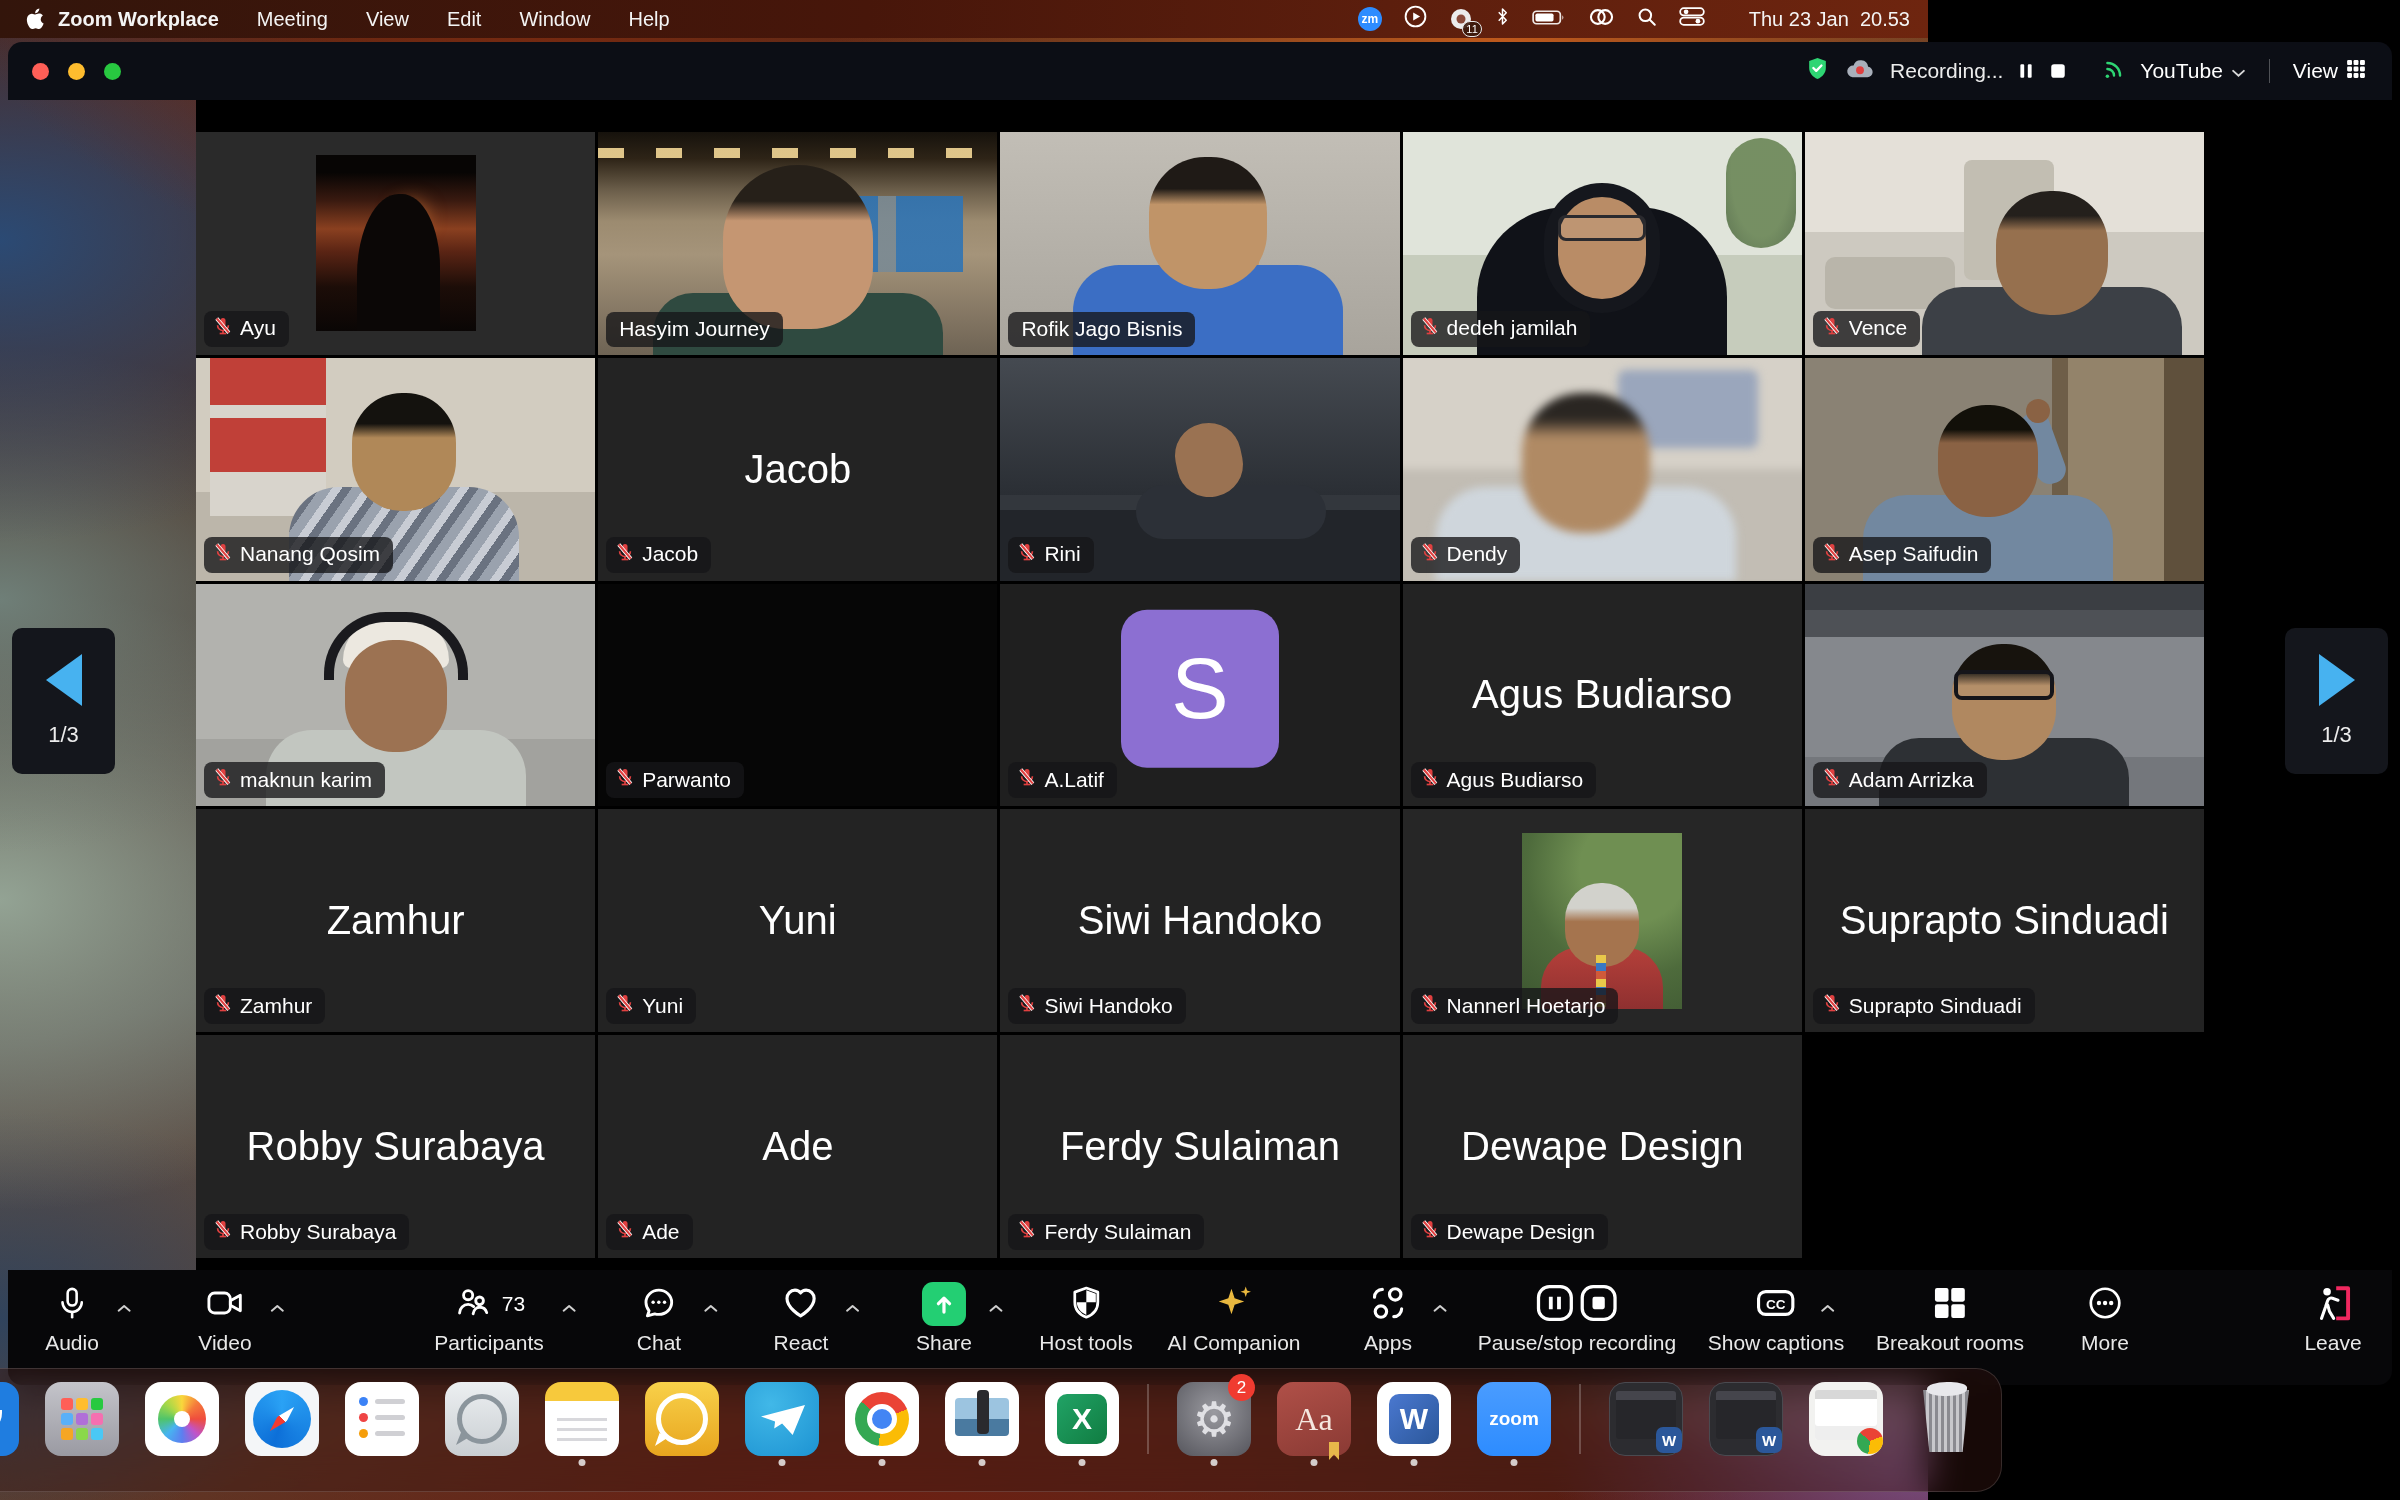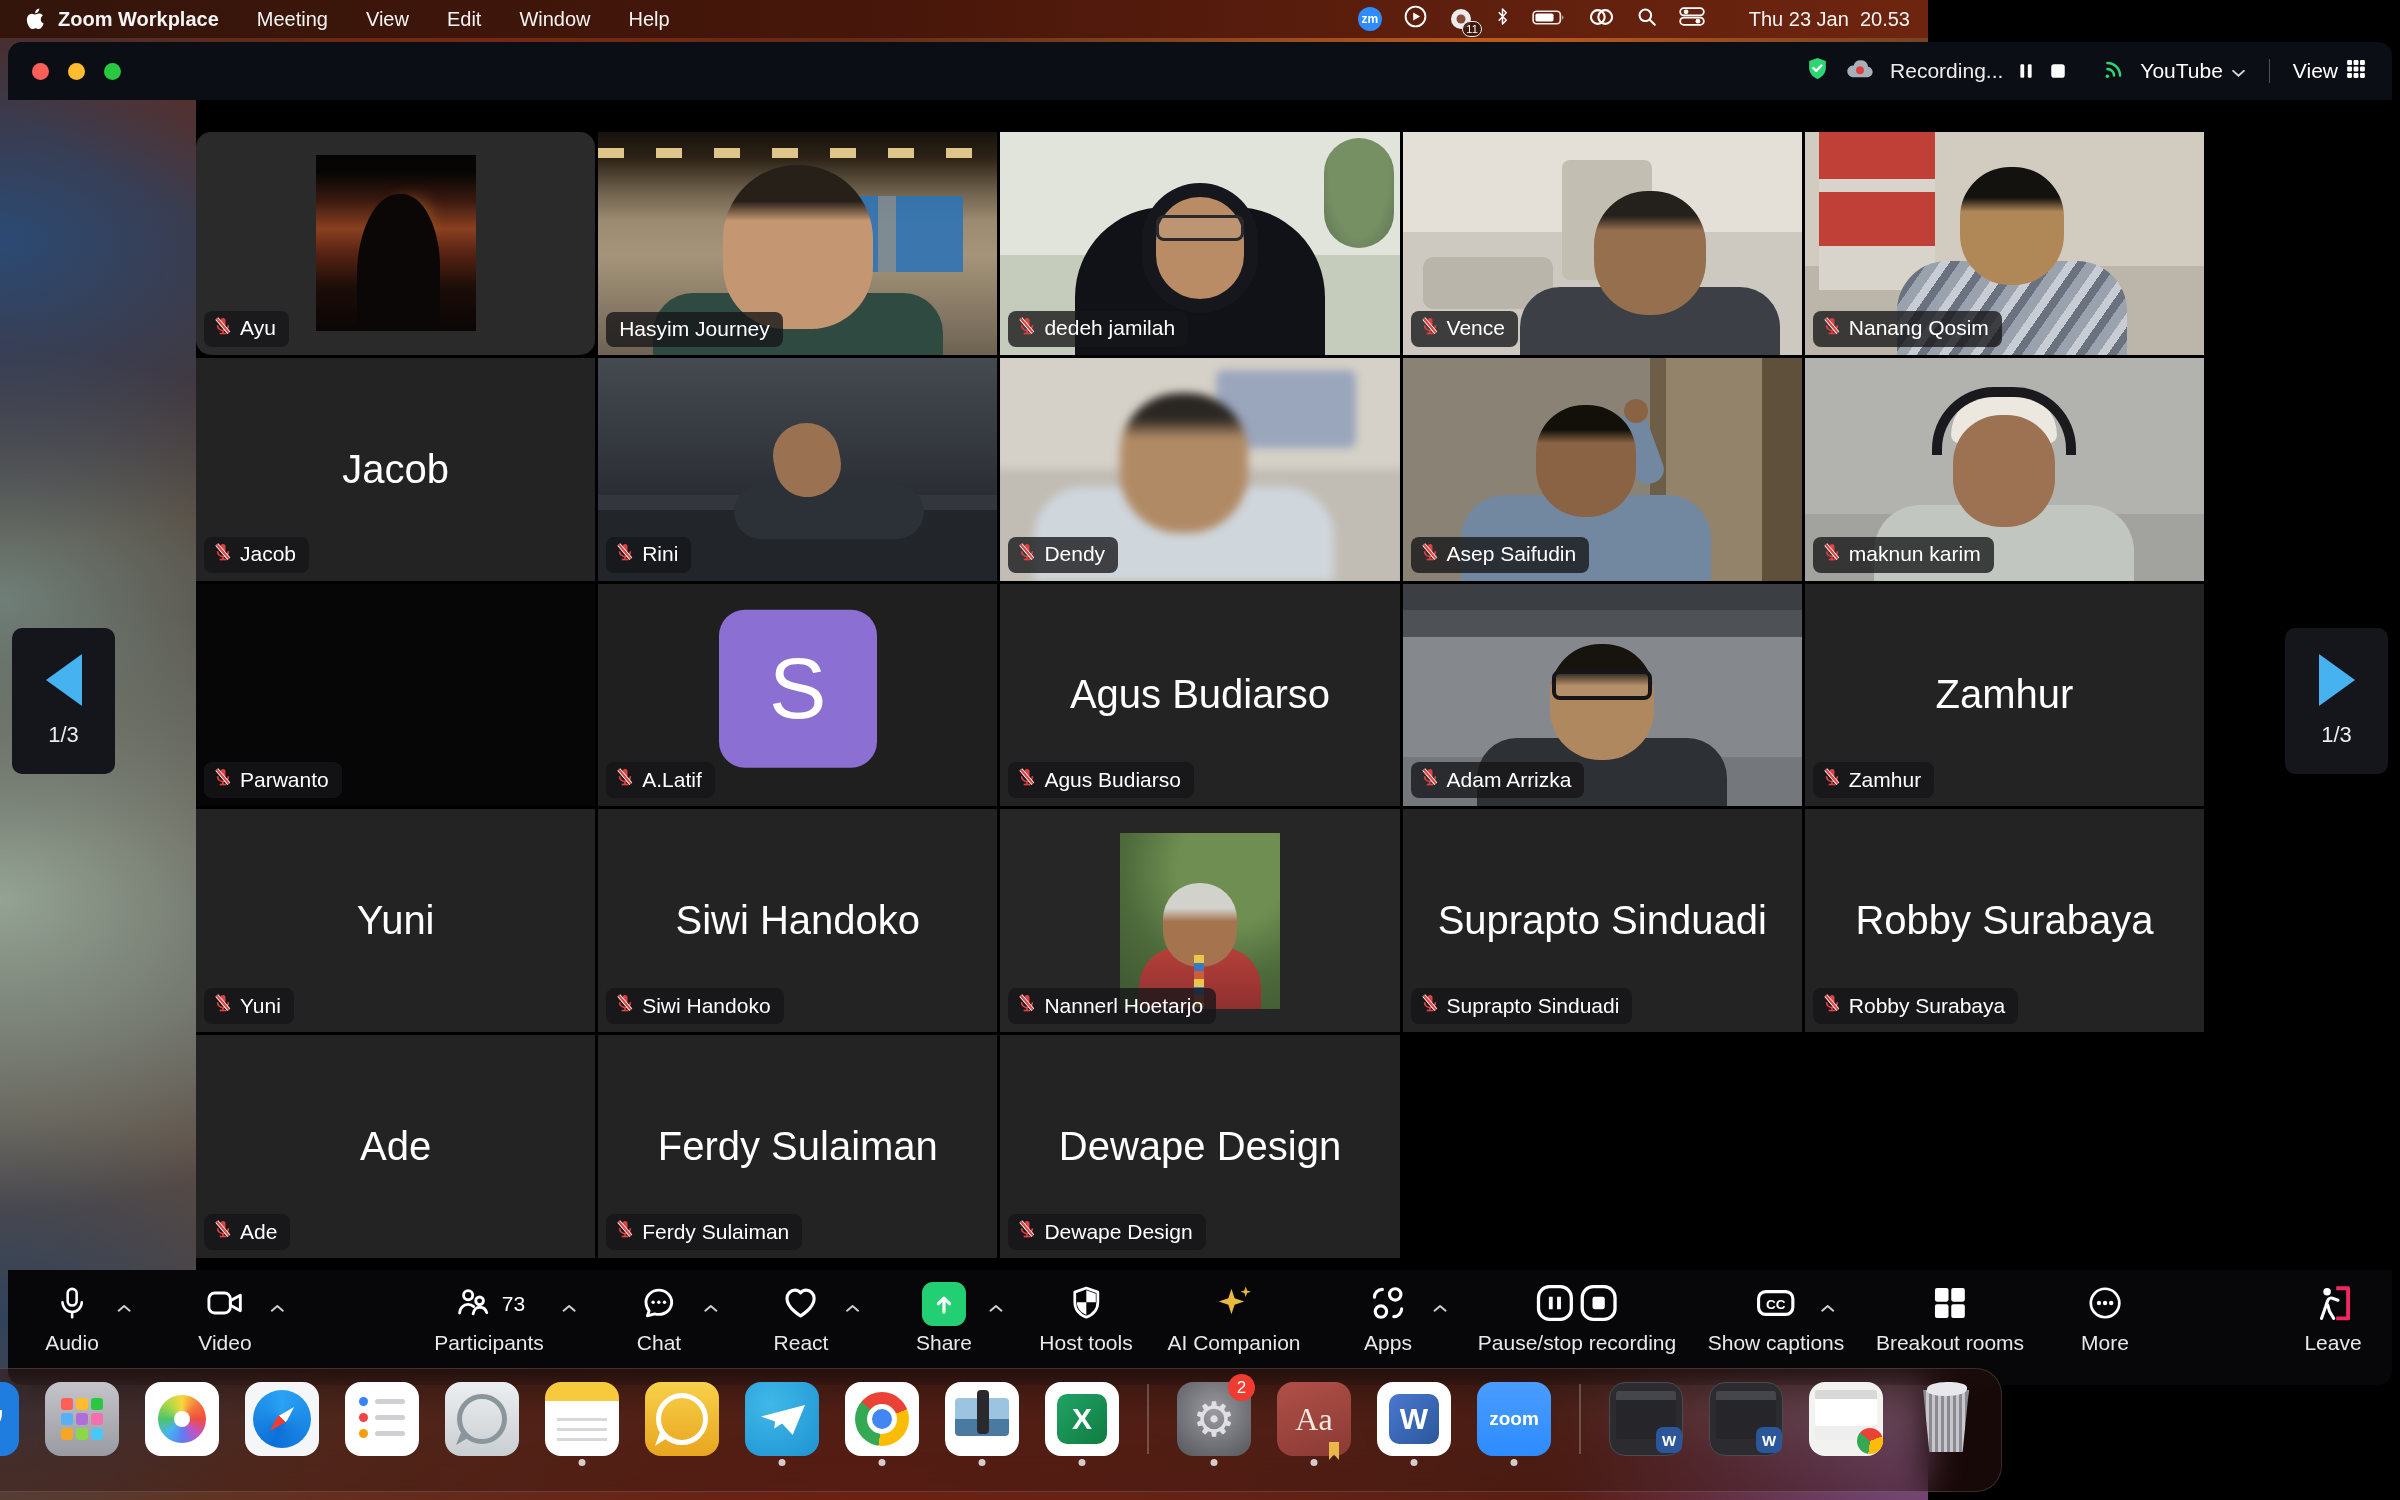--- a/index.html
+++ b/index.html
@@ -104,21 +104,21 @@
   .t-maknun .p-body{width:260px;height:76px;background:#c2c6c0;border-radius:46px 46px 0 0;bottom:0;left:50%;transform:translateX(-50%);}
   .t-maknun .p-head{width:102px;height:112px;background:#9c7252;border-radius:48px;bottom:54px;left:50%;transform:translateX(-50%);}
   .t-maknun .l2{width:106px;height:50px;background:#ece8e0;border-radius:52px 52px 10px 10px;bottom:138px;left:50%;transform:translateX(-50%);}
   .t-maknun .l3{width:124px;height:58px;border:10px solid #1a1a1e;border-bottom:none;border-radius:62px 62px 0 0;bottom:126px;left:50%;transform:translateX(-50%);}
   .t-parwanto .l1{inset:0;background:#060606;}
   .t-adam .l1{inset:0;background:linear-gradient(180deg,#4e5156 0 24%,#85888d 24% 78%,#74777c 78%);}
   .t-adam .l2{left:0;top:0;width:100%;height:26px;background:#3b3e43;}
   .t-adam .p-body{width:250px;height:68px;background:#2d3034;border-radius:40px 40px 0 0;bottom:0;left:50%;transform:translateX(-50%);}
   .t-adam .p-head{width:104px;height:116px;background:linear-gradient(180deg,#17130d 0 24%,#b08860 36%);border-radius:50px;bottom:46px;left:50%;transform:translateX(-50%);}
   .t-adam .l3{width:92px;height:22px;border:4px solid #15151a;border-radius:8px;bottom:106px;left:50%;transform:translateX(-50%);background:rgba(255,255,255,.06);z-index:2;}
-  .t-ayu{background:#2a2a2a;border-radius:15px;}
+  .t-ayu{background:#2a2a2a;}
   .t-ayu .photo .l1{inset:0;background:linear-gradient(180deg,#070504 0 10%,#3a1a10 26%,#8a4020 42%,#5a2414 55%,#1c0d08 75%,#0a0605 100%);}
   .t-ayu .photo .l2{left:54%;top:30%;width:18px;height:18px;border-radius:50%;background:radial-gradient(#ffd9a0,#ff9040 60%,rgba(255,144,64,0));box-shadow:0 0 18px 8px rgba(255,150,70,.5);}
   .t-ayu .photo .l3{left:26%;top:22%;width:52%;height:80%;background:#0b0706;border-radius:50% 46% 4px 4px/58% 52% 4px 4px;}
   .t-nannerl{background:#262626;}
   .t-nannerl .photo .l1{inset:0;background:radial-gradient(circle at 70% 20%,#6f8f52 0 30%,#4e6b3c 60%,#3c5530 100%);}
   .t-nannerl .photo .p-body{width:122px;height:62px;background:linear-gradient(180deg,#b5403a,#8f3030);border-radius:40px 40px 0 0;bottom:0;left:50%;transform:translateX(-50%);}
   .t-nannerl .photo .p-head{width:74px;height:84px;background:linear-gradient(180deg,#d2d2cc 0 30%,#a5744e 46%);border-radius:36px;bottom:42px;left:50%;transform:translateX(-50%);}
   .t-nannerl .photo .l2{width:10px;height:52px;left:46%;bottom:2px;background:repeating-linear-gradient(180deg,#e8c84a 0 8px,#3a78c2 8px 16px,#d05a3a 16px 24px);z-index:2;}
   .t-jacob,.t-agus,.t-zamhur,.t-yuni,.t-siwi,.t-suprapto,.t-robby,.t-ade,.t-ferdy,.t-dewape{background:#232323;}
   .t-alatif{background:#1f1f1f;}
@@ -353,20 +353,32 @@
               <i class="l1"></i>
               <i class="l2"></i>
               <i class="l3"></i>
               <i class="p-body"></i>
               <i class="p-head"></i>
             </div>
             <div class="nameplate nomic">
               <span>Hasyim Journey</span>
             </div>
           </div>
+          <div class="tile t-rofik">
+            <div class="scene">
+              <i class="l1"></i>
+              <i class="l2"></i>
+              <i class="l3"></i>
+              <i class="p-body"></i>
+              <i class="p-head"></i>
+            </div>
+            <div class="nameplate nomic">
+              <span>Rofik Jago Bisnis</span>
+            </div>
+          </div>
           <div class="tile t-dedeh">
             <div class="scene">
               <i class="l1"></i>
               <i class="l2"></i>
               <i class="l3"></i>
               <i class="p-body"></i>
               <i class="p-head"></i>
             </div>
             <div class="nameplate">
               <span><svg width="20" height="20" viewBox="0 0 24 24">

